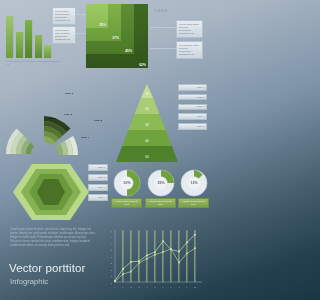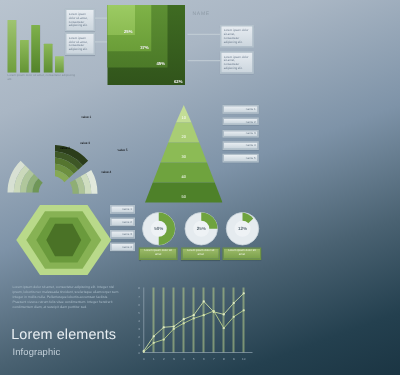--- a/index.html
+++ b/index.html
@@ -219,21 +219,21 @@
     <path d="M 15 15 L 15 2 A 13 13 0 0 1 23.6 6.8 Z" fill="#6fa33e"></path>
     <circle cx="15" cy="15" r="6.4" fill="#eef2f5"></circle>
     <text class="donut-num" x="15" y="16.4" text-anchor="middle">12%</text>
   </svg>
   <div class="dbox abs" style="left:178px;top:198px;width:31px;">
     <p>Lorem ipsum dolor sit amet</p>
   </div>
 
   <div class="abs body-copy" style="left:10px;top:228px;width:88px;">Lorem ipsum dolor sit amet, consectetur adipiscing elit. Integer nisl ipsum, lobortis nec malesuada tincidunt, scelerisque ullamcorper sem. Integer in mollis nulla. Pellentesque lobortis accumsan facilisis. Praesent viverra rutrum felis vitae condimentum. Integer hendrerit condimentum diam, at suscipit diam porttitor sed.</div>
 
-  <div class="abs title1" style="left:9px;top:262px;">Lorem elements</div>
+  <div class="abs title1" style="left:9px;top:262px;">Vector porttitor</div>
   <div class="abs title2" style="left:10px;top:277px;">Infographic</div>
 
   <svg class="abs" style="left:108px;top:224px;" width="100" height="70" viewBox="0 0 100 70">
 
     <g>
       <rect x="14" y="6" width="1.6" height="52" fill="#b9cf8c" opacity=".55"></rect>
       <rect x="22" y="6" width="1.6" height="52" fill="#b9cf8c" opacity=".55"></rect>
       <rect x="30" y="6" width="1.6" height="52" fill="#b9cf8c" opacity=".55"></rect>
       <rect x="38" y="6" width="1.6" height="52" fill="#b9cf8c" opacity=".55"></rect>
       <rect x="46" y="6" width="1.6" height="52" fill="#b9cf8c" opacity=".55"></rect>

